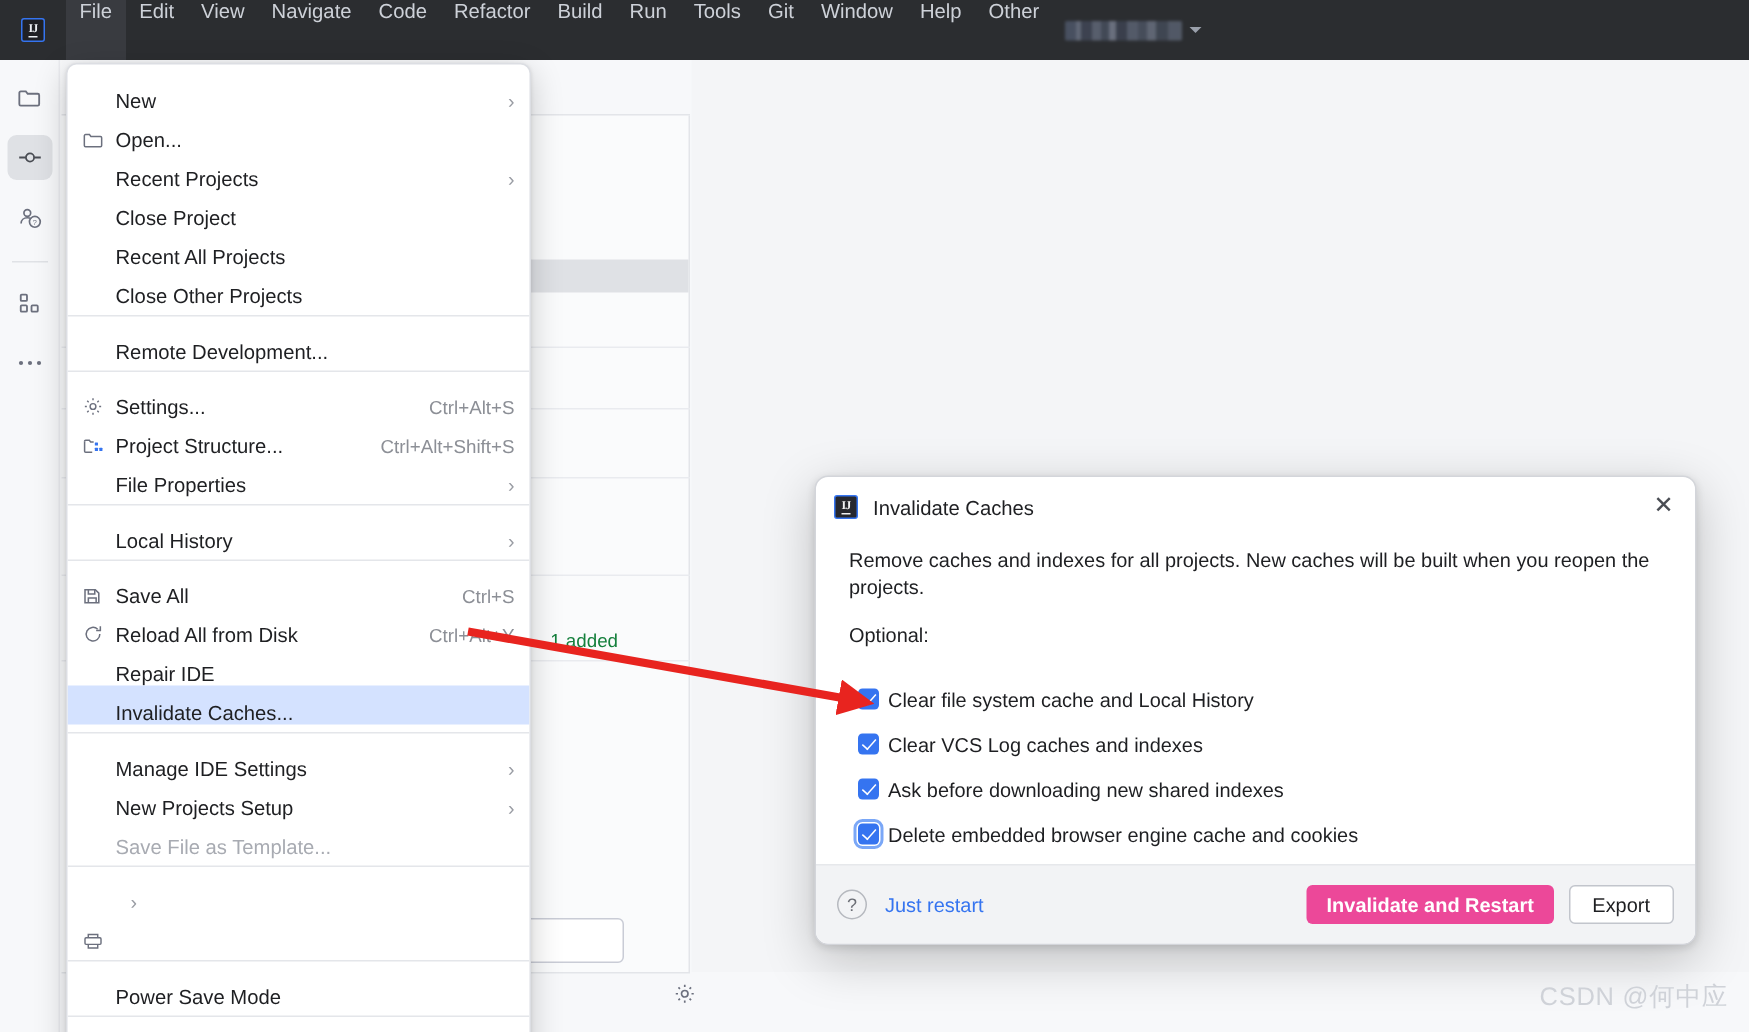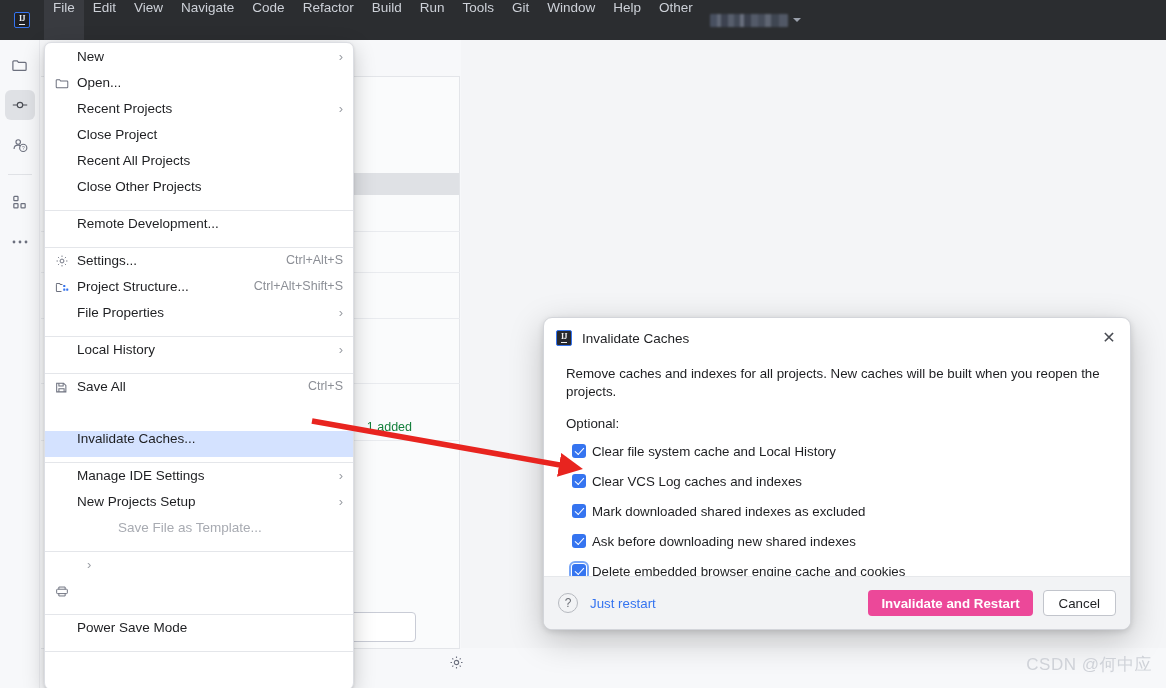--- a/index.html
+++ b/index.html
@@ -103,25 +103,25 @@
   .gear-bottom { position: absolute; left: 449px; top: 655px; }
 
   
   .dropdown {
     position: absolute; left: 44px; top: 42px; width: 310px;
     background: #ffffff; border: 1px solid #dcdee3; border-radius: 7px;
     box-shadow: 0 6px 22px rgba(0,0,0,.20), 0 1px 3px rgba(0,0,0,.12);
     padding: 6px 0 6px; overflow: hidden;
   }
   .mi {
-    position: relative; height: 26px; display: flex; align-items: flex-start;
+    position: relative; height: 26px; display: flex; align-items: flex-end;
     padding: 0 10px 0 10px; font-size: 13.5px; color: #1e1f22; cursor: default;
   }
   .mi.hl { background: #d4e2ff; }
-  .mi.disabled { color: #a8abb2; gap: 41px; }
+  .mi.disabled { color: #a8abb2; }
   .mi-icon { width: 22px; height: 16px; flex: 0 0 22px; display: flex; align-items: center; }
   .mi-label { flex: 1; white-space: nowrap; }
   .mi-accel { color: #8c8f96; font-size: 12.5px; margin-left: 14px; white-space: nowrap; }
   .mi-arrow { color: #9a9da4; font-size: 13px; margin-left: 10px; }
   .mi-sep { height: 1px; background: #e4e6ea; margin: 5px 0; }
 
   
   .dialog {
     position: absolute; left: 543px; top: 317px; width: 588px; height: 313px;
     background: #ffffff; border: 1px solid #d3d5da; border-radius: 9px;
@@ -140,21 +140,21 @@
   }
   .dlg-title { font-size: 13.5px; color: #1e1f22; }
   .dlg-close {
     position: absolute; right: 10px; top: 9px; width: 22px; height: 22px;
     display: flex; align-items: center; justify-content: center; cursor: default;
     color: #4a4d54; font-size: 16px; line-height: 1;
   }
   .dlg-body { padding: 7px 22px 0 22px; }
   .dlg-desc { font-size: 13.3px; color: #1e1f22; line-height: 18px; width: 548px; }
   .dlg-optional { font-size: 13.3px; color: #1e1f22; margin-top: 15px; }
-  .cb-list { margin-top: 5px; }
+  .cb-list { margin-top: 20px; }
   .cb-row { display: flex; align-items: center; height: 30px; cursor: default; }
   .cb-box-wrap { width: 26px; display: flex; align-items: center; justify-content: center; }
   .cb-box {
     width: 14px; height: 14px; border-radius: 3px; background: #3574f0;
     display: flex; align-items: center; justify-content: center; position: relative;
   }
   .cb-box::after {
     content: ""; width: 4px; height: 8px; border: solid #ffffff;
     border-width: 0 1.8px 1.8px 0; transform: rotate(42deg) translate(-1px,-1px);
   }
@@ -397,21 +397,32 @@
       <span class="mi-icon">
         <svg width="13" height="13" viewBox="0 0 14 14" fill="none" stroke="#6c707e" stroke-width="1.1">
           <path d="M1.8 2.3h7.4l2.5 2.5v6.9H1.8z"></path>
           <path d="M4.2 2.3v3.1h4.6V2.3M4.2 11.7V8.3h5.6v3.4"></path>
         </svg>
       </span>
       <span class="mi-label">Save All</span>
       <span class="mi-accel">Ctrl+S</span>
     </div>
     <div class="mi">
-      <span class="mi-icon"></span>
+      <span class="mi-icon">
+        <svg width="14" height="14" viewBox="0 0 16 16" fill="none" stroke="#6c707e" stroke-width="1.15">
+          <path d="M13.2 7.6a5.2 5.2 0 1 1-1.6-3.6"></path>
+          <path d="M13.6 1.8v3.2h-3.2"></path>
+        </svg>
+      </span>
+      <span class="mi-label">Reload All from Disk</span>
+      <span class="mi-accel">Ctrl+Alt+Y</span>
+    </div>
+    <div class="mi">
+      <span class="mi-icon"></span>
+      <span class="mi-label">Repair IDE</span>
     </div>
     <div class="mi hl">
       <span class="mi-icon"></span>
       <span class="mi-label">Invalidate Caches...</span>
     </div>
 
     <div class="mi-sep"></div>
 
     <div class="mi">
       <span class="mi-icon"></span>
@@ -480,42 +491,36 @@
         <div class="cb-row">
           <span class="cb-box-wrap">
               <span class="cb-box"></span>
             </span>
           <span class="cb-label">Clear VCS Log caches and indexes</span>
         </div>
         <div class="cb-row">
           <span class="cb-box-wrap">
               <span class="cb-box"></span>
             </span>
-          <span class="cb-label">Mark downloaded shared indexes as excluded</span>
-        </div>
-        <div class="cb-row">
-          <span class="cb-box-wrap">
-              <span class="cb-box"></span>
-            </span>
           <span class="cb-label">Ask before downloading new shared indexes</span>
         </div>
         <div class="cb-row focused">
           <span class="cb-box-wrap">
               <span class="cb-box"></span>
             </span>
           <span class="cb-label">Delete embedded browser engine cache and cookies</span>
         </div>
       </div>
     </div>
     <div class="dlg-foot">
       <div class="help-circle">?</div>
       <div class="link-just">Just restart</div>
       <div class="foot-spacer"></div>
       <div class="btn-primary">Invalidate and Restart</div>
-      <div class="btn-secondary">Cancel</div>
+      <div class="btn-secondary">Export</div>
     </div>
   </div>
 
   <svg class="arrow-svg">
     <defs>
       <marker id="redhead" markerWidth="4.4" markerHeight="4.4" refX="2.2" refY="2.2" orient="auto">
         <path d="M0,0 L4.4,2.2 L0,4.4 Z" fill="#e8241f"></path>
       </marker>
     </defs>
     <line x1="312" y1="421" x2="571" y2="467" stroke="#e8241f" stroke-width="5.5" marker-end="url(#redhead)"></line>

